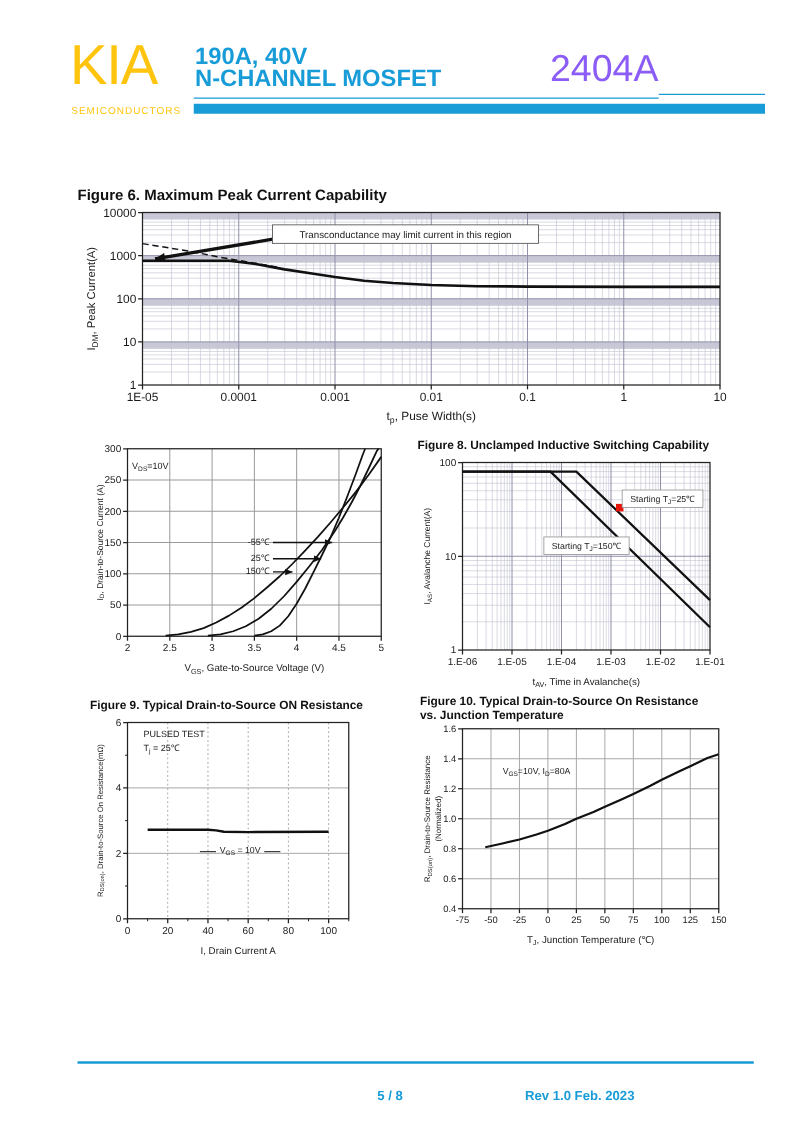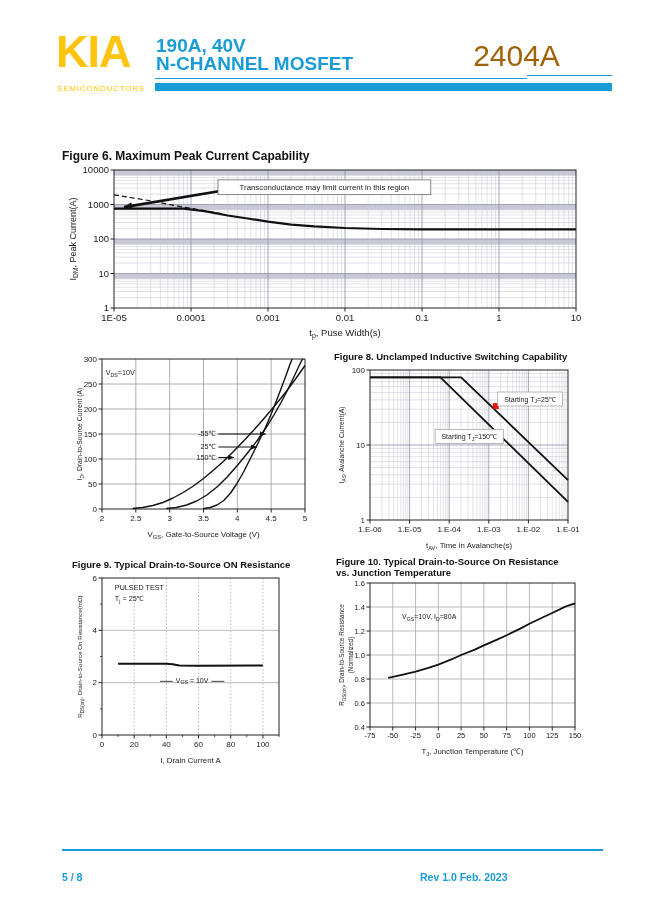--- a/index.html
+++ b/index.html
@@ -1,39 +1,39 @@
 <!DOCTYPE html>
 <html><head>
 <meta charset="utf-8">
 <style>
   *{margin:0;padding:0;box-sizing:border-box}
   html,body{background:#fff}
   body{width:649px;height:917px;position:relative;font-family:"Liberation Sans",sans-serif;overflow:hidden}
   
-  .logo-kia{position:absolute;left:56px;top:28px;font-size:45px;font-weight:700;letter-spacing:-1px;line-height:48px;color:#ffc40d}
+  .logo-kia{position:absolute;left:56px;top:28px;font-size:45px;font-weight:400;letter-spacing:-1px;line-height:48px;color:#ffc40d}
   .logo-sub{position:absolute;left:57px;top:84px;font-size:8px;font-weight:normal;letter-spacing:.8px;color:#ffc40d}
   .subtitle{position:absolute;left:156px;top:37px;font-size:19px;font-weight:bold;color:#189cd8;line-height:18px}
-  .part-number{position:absolute;left:440px;top:39px;width:153px;text-align:center;font-size:30px;color:#a16207}
+  .part-number{position:absolute;left:440px;top:39px;width:153px;text-align:left;font-size:30px;color:#8b5cf6}
   .hline1{position:absolute;left:155px;top:78px;width:372px;height:1px;background:#189cd8}
   .hline2{position:absolute;left:527px;top:75px;width:85px;height:1px;background:#189cd8}
   .hbar{position:absolute;left:155px;top:83px;width:457px;height:8px;background:#189cd8}
   
   .chart{position:absolute}
   .ctitle{font-weight:bold;color:#111;text-align:left}
   .t-big{font-size:12px;line-height:15px}
   .t-small{font-size:9.5px;line-height:11px}
   .fig6{left:62px;top:149px;width:535px}
   .fig7{left:72px;top:351px;width:252px}
   .fig8{left:334px;top:351px;width:276px}
   .fig9{left:72px;top:559px;width:264px}
   .fig10{left:336px;top:556px;width:276px}
   svg{display:block}
   
   .fline{position:absolute;left:62px;top:849px;width:541px;height:2px;background:#189cd8}
-  .page-indicator{position:absolute;left:62px;top:871px;width:500px;font-size:10.5px;font-weight:bold;color:#189cd8}
+  .page-indicator{position:absolute;left:62px;top:871px;width:500px;text-align:center;font-size:10.5px;font-weight:bold;color:#189cd8}
   .revision{position:absolute;left:420px;top:871px;width:140px;text-align:left;font-size:10.5px;font-weight:bold;color:#189cd8}
 </style>
 </head>
 <body>
 
 <div>
 
   <header>
     <div class="logo-kia">KIA</div>
     <div class="logo-sub">SEMICONDUCTORS</div>

